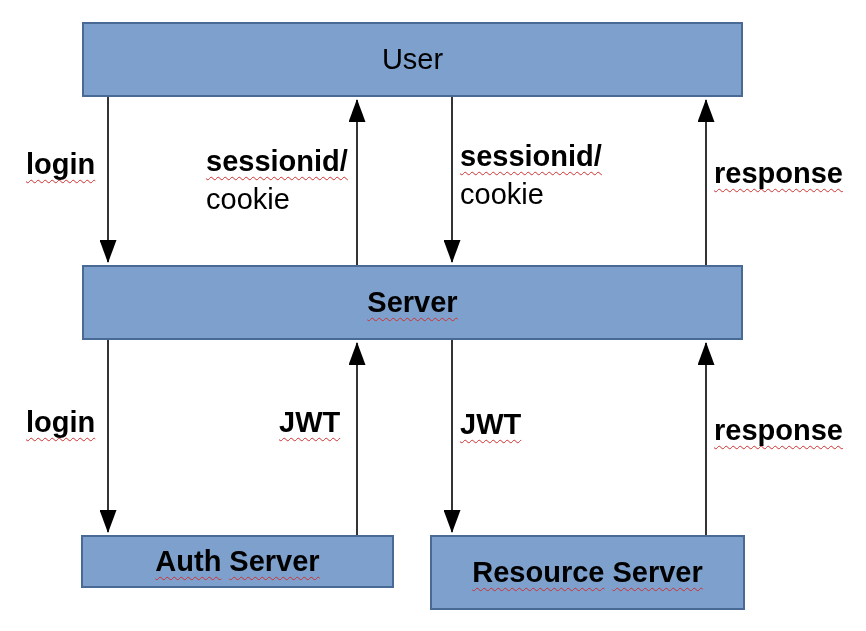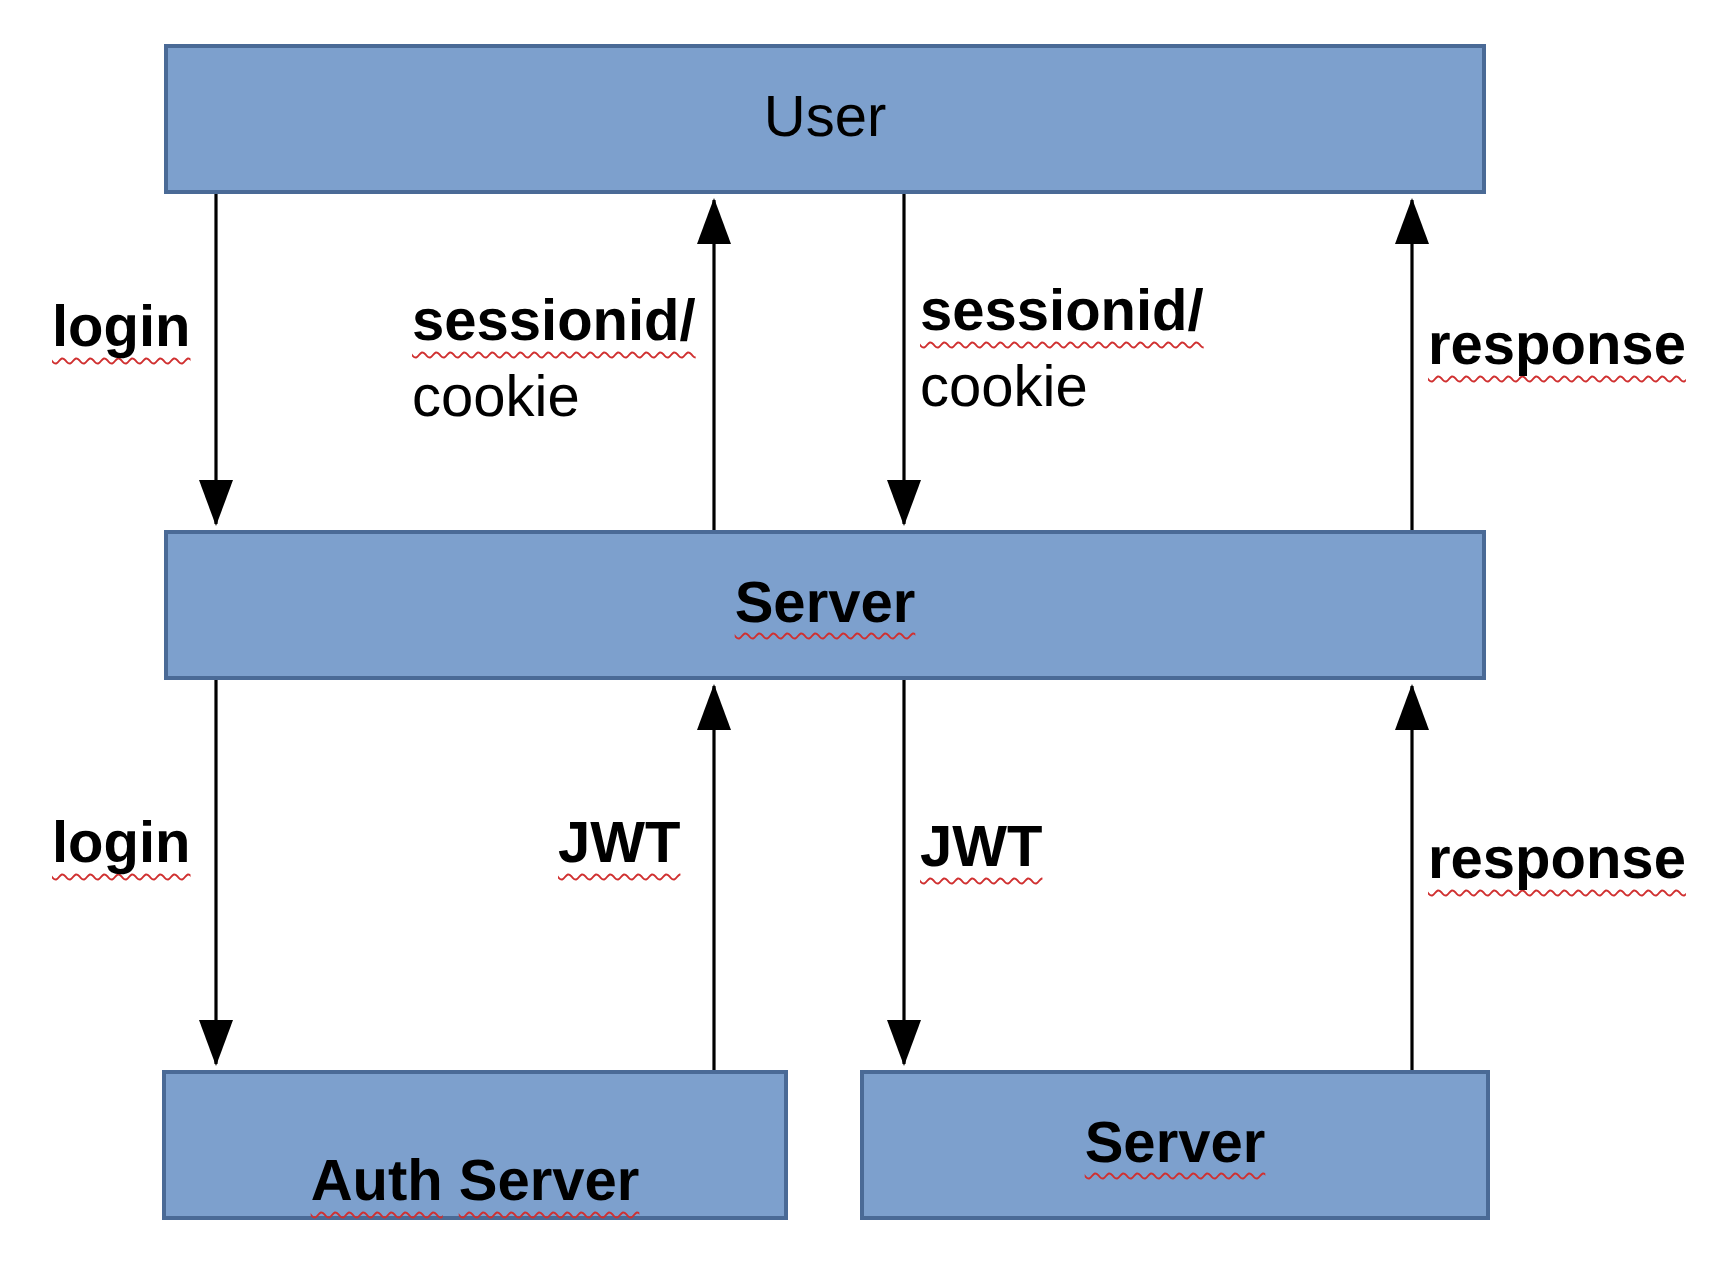--- a/index.html
+++ b/index.html
@@ -26,21 +26,21 @@
     border: 2px solid var(--node-border);
     box-sizing: border-box;
     display: flex;
     align-items: center;
     justify-content: center;
     font-size: 29px;
     line-height: 1.1;
   }
   #node-user      { left: 82px;  top: 22px;  width: 661px; height: 75px; }
   #node-gateway   { left: 82px;  top: 265px; width: 661px; height: 75px; }
-  #node-auth      { left: 81px;  top: 535px; width: 313px; height: 75px; align-items: flex-end; }
+  #node-auth      { left: 81px;  top: 535px; width: 313px; height: 53px; }
   #node-resource  { left: 430px; top: 535px; width: 315px; height: 75px; }
   .node-words { display: flex; gap: 8px; }
   .squiggle {
     text-decoration-line: underline;
     text-decoration-style: wavy;
     text-decoration-color: var(--squiggle);
     text-decoration-thickness: 1px;
     text-underline-offset: 5px;
     text-decoration-skip-ink: none;
     font-weight: bold;
@@ -102,20 +102,21 @@
 
   <div class="node" id="node-auth">
     <span class="node-words">
       <span class="squiggle">Auth</span>
       <span class="squiggle">Server</span>
     </span>
   </div>
 
   <div class="node" id="node-resource">
     <span class="node-words">
+      <span class="squiggle">Resource</span>
       <span class="squiggle">Server</span>
     </span>
   </div>
 
   <div class="flow-label" id="label-login-top">
     <span class="squiggle">login</span>
   </div>
 
   <div class="flow-label" id="label-sessionid-left">
     <span class="line squiggle">sessionid/</span>

